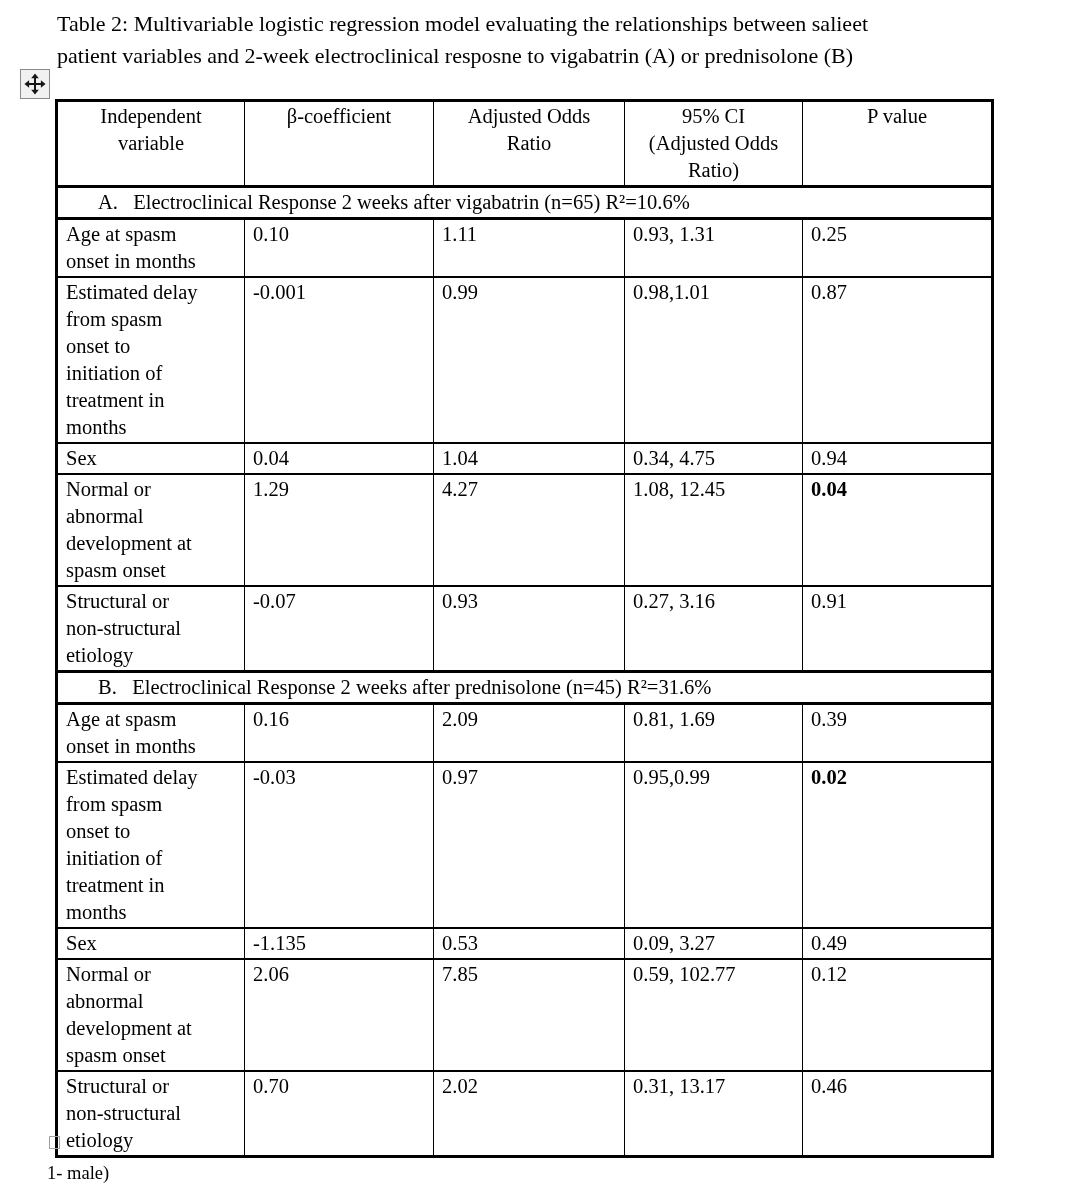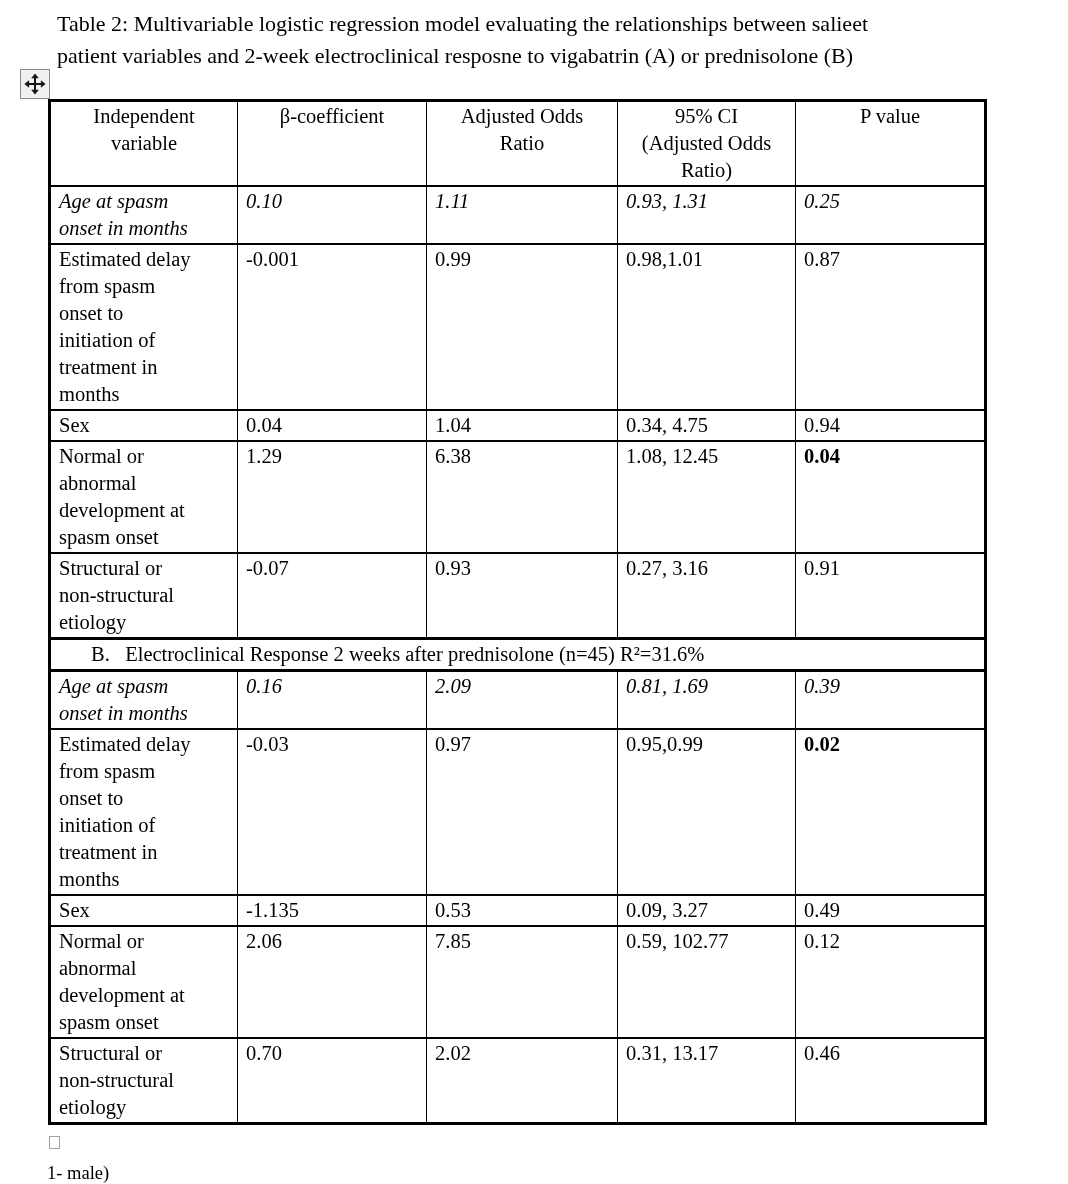--- a/index.html
+++ b/index.html
@@ -17,21 +17,21 @@
   }
   .move-handle {
     position:absolute; left:20px; top:69px;
     width:30px; height:30px;
     background:#f1f1f1;
     border:1.5px solid #8a8a8a;
     display:flex; align-items:center; justify-content:center;
     cursor:move;
   }
   table.reg {
-    position:absolute; left:48px; top:99px;
+    position:absolute; left:55px; top:99px;
     width:936px;
     border-collapse:collapse; table-layout:fixed;
     border:3px solid #000;
   }
   table.reg th, table.reg td {
     border:2px solid #000;
     border-left-width:1.5px; border-right-width:1.5px;
     vertical-align:top;
     font-size:20.5px; line-height:27px;
     padding:1px 8px;
@@ -45,21 +45,21 @@
   td.var { white-space:pre-line; }
   tr.sec-row td {
     border-top:3px solid #000;
     border-bottom:3px solid #000;
     padding-left:40px;
   }
   .bold { font-weight:bold; }
   tr.rh-head { height:84px; }
   tr.rh-sec  { height:29px; }
   tr.rh-1 { height:29px; }
-  tr.rh-2 { height:56px;font-style:italic; }
+  tr.rh-2 { height:56px; }
   tr.rh-3 { height:83px; }
   tr.rh-3b { height:82px; }
   tr.rh-4 { height:112px; }
   tr.rh-6 { height:126px; }
   .footnote {
     position:absolute; left:47px; top:1131px;
     width:1000px;
     font-size:18.5px; line-height:28px;
   }
   .glyph-box {
@@ -103,20 +103,23 @@
 variable</th>
       <th>β-coefficient</th>
       <th>Adjusted Odds
 Ratio</th>
       <th>95% CI
 (Adjusted Odds
 Ratio)</th>
       <th>P value</th>
     </tr>
 
+    <tr class="rh-sec sec-row">
+      <td colspan="5">A.&nbsp;&nbsp;&nbsp;Electroclinical Response 2 weeks after vigabatrin (n=65) R²=10.6%</td>
+    </tr>
     <tr class="rh-2">
       <td class="var">Age at spasm
 onset in months</td>
       <td>0.10</td>
       <td>1.11</td>
       <td>0.93, 1.31</td>
       <td>0.25</td>
     </tr>
     <tr class="rh-6">
       <td class="var">Estimated delay
@@ -136,21 +139,21 @@
       <td>1.04</td>
       <td>0.34, 4.75</td>
       <td>0.94</td>
     </tr>
     <tr class="rh-4">
       <td class="var">Normal or
 abnormal
 development at
 spasm onset</td>
       <td>1.29</td>
-      <td>6.38</td>
+      <td>4.27</td>
       <td>1.08, 12.45</td>
       <td class="bold">0.04</td>
     </tr>
     <tr class="rh-3">
       <td class="var">Structural or
 non-structural
 etiology</td>
       <td>-0.07</td>
       <td>0.93</td>
       <td>0.27, 3.16</td>

